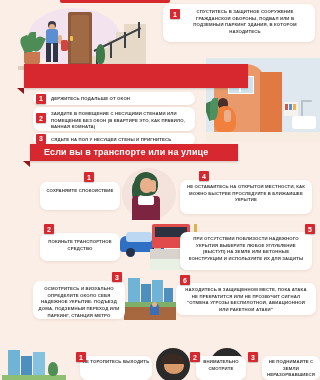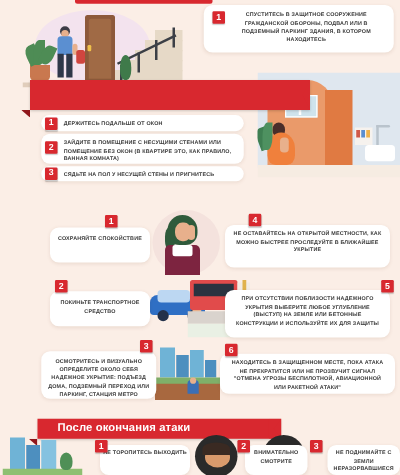--- a/index.html
+++ b/index.html
@@ -231,20 +231,24 @@
   <div class="callout" id="c-s2">
     <span class="ctext">ЗАЙДИТЕ В ПОМЕЩЕНИЕ С НЕСУЩИМИ СТЕНАМИ ИЛИ ПОМЕЩЕНИЕ БЕЗ ОКОН (В КВАРТИРЕ ЭТО, КАК ПРАВИЛО, ВАННАЯ КОМНАТА)</span>
   </div>
   <div class="num" id="n-s2">2</div>
 
   <div class="callout" id="c-s3">
     <span class="ctext">СЯДЬТЕ НА ПОЛ У НЕСУЩЕЙ СТЕНЫ И ПРИГНИТЕСЬ</span>
   </div>
   <div class="num" id="n-s3">3</div>
 
+  <div class="ribbon" id="ribbon-transport">
+    <span class="txt">Если вы в транспорте или на улице</span>
+    <span class="tail-l"></span>
+  </div>
 
   <div class="ill" id="ill-phone">
     <div class="blob" style="left:2px;top:2px;width:54px;height:52px;background:#f4e2dd;"></div>
     <div class="hair" style="left:14px;top:6px;width:24px;height:24px;background:#2f5a3b;"></div>
     <div class="skin" style="left:20px;top:12px;width:13px;height:15px;border-radius:45%;"></div>
     <div class="hair" style="left:12px;top:16px;width:8px;height:18px;border-radius:40%;"></div>
     <div class="shirt" style="left:12px;top:30px;width:28px;height:24px;background:#7d2440;"></div>
     <div style="position:absolute;left:18px;top:30px;width:16px;height:9px;background:#fff;border-radius:2px;"></div>
     <div class="skin" style="left:30px;top:14px;width:6px;height:12px;border-radius:3px;"></div>
   </div>
@@ -300,24 +304,20 @@
   <div class="callout" id="c-t3">
     <span class="ctext">ОСМОТРИТЕСЬ И ВИЗУАЛЬНО ОПРЕДЕЛИТЕ ОКОЛО СЕБЯ НАДЕЖНОЕ УКРЫТИЕ: ПОДЪЕЗД ДОМА, ПОДЗЕМНЫЙ ПЕРЕХОД ИЛИ ПАРКИНГ, СТАНЦИЯ МЕТРО</span>
   </div>
   <div class="num" id="n-t3">3</div>
 
   <div class="callout" id="c-t6">
     <span class="ctext">НАХОДИТЕСЬ В ЗАЩИЩЕННОМ МЕСТЕ, ПОКА АТАКА НЕ ПРЕКРАТИТСЯ ИЛИ НЕ ПРОЗВУЧИТ СИГНАЛ "ОТМЕНА УГРОЗЫ БЕСПИЛОТНОЙ, АВИАЦИОННОЙ ИЛИ РАКЕТНОЙ АТАКИ"</span>
   </div>
   <div class="num" id="n-t6">6</div>
 
-  <div class="ribbon" id="ribbon-after">
-    <span class="txt">После окончания атаки</span>
-    <span class="tail-l"></span>
-  </div>
 
   <div class="ill" id="ill-a-city">
     <div class="bld" style="left:6px;top:2px;width:12px;height:26px;background:#6fb3d6;"></div>
     <div class="bld2" style="left:19px;top:8px;width:11px;height:20px;"></div>
     <div class="bld" style="left:31px;top:4px;width:12px;height:24px;background:#85c2e0;"></div>
     <div class="grass" style="left:0;top:27px;width:64px;height:5px;background:#8fbf72;"></div>
     <div class="tree" style="left:46px;top:14px;width:10px;height:14px;background:#4f8f56;"></div>
   </div>
 
   <div class="ill" id="ill-a-look">

